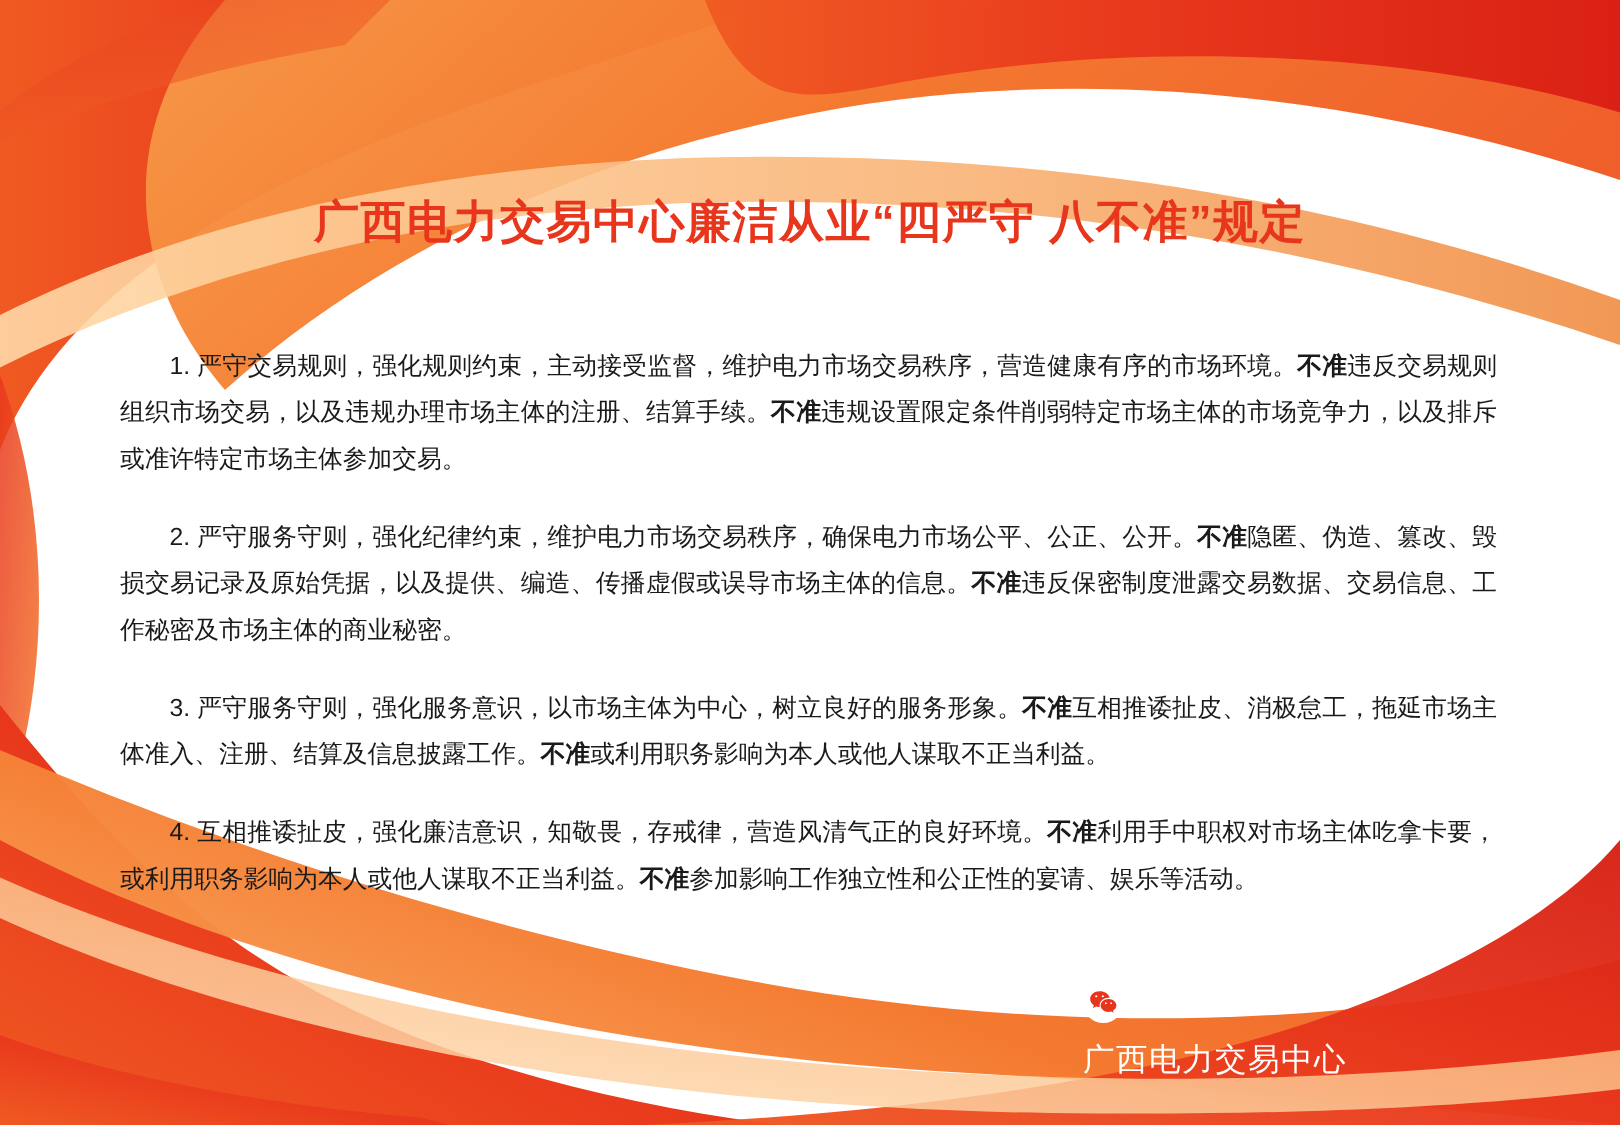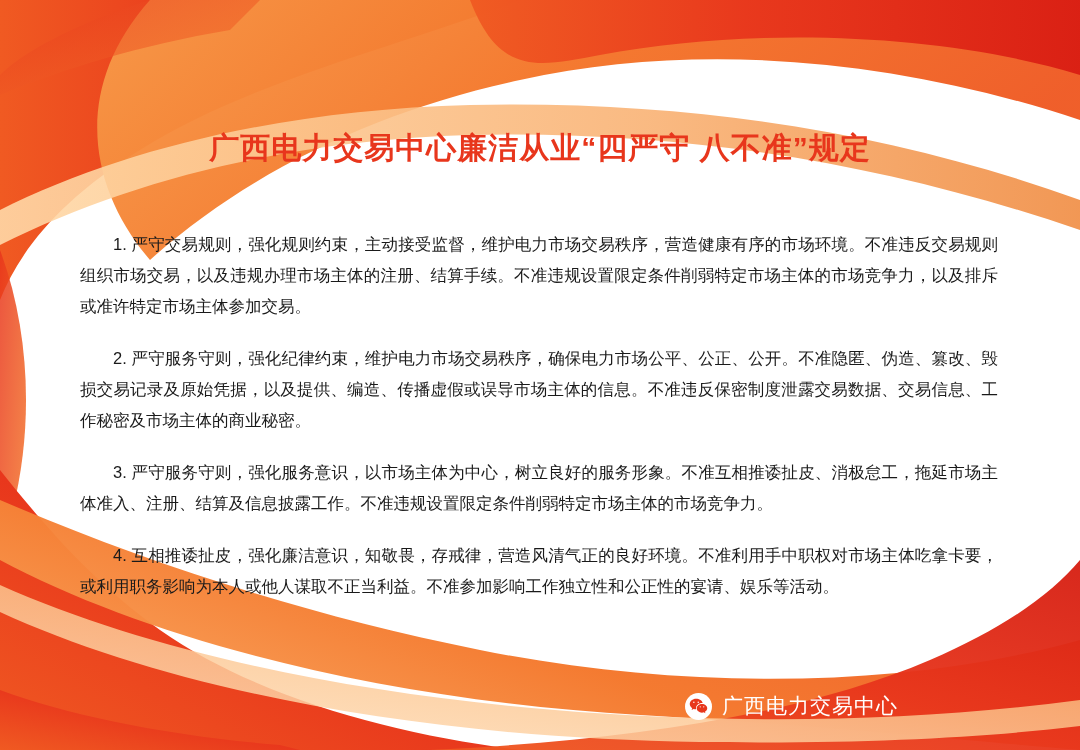--- a/index.html
+++ b/index.html
@@ -65,29 +65,29 @@
     display: inline-block;
     width: 33px;
   }
   .clause .num {
     font-weight: normal;
   }
   .clause .head {
     font-weight: normal;
   }
   .clause .no {
-    font-weight: normal;
+    font-weight: bold;
   }
   #footer-badge {
     position: absolute;
     right: 26px;
     bottom: 30px;
     display: flex;
-    align-items: center;
     gap: 10px;
+    flex-direction: column;
   }
   #wechat-icon {
     width: 27px;
     height: 27px;
     border-radius: 50%;
     background: #ffffff;
     display: flex;
     align-items: center;
     justify-content: center;
   }
@@ -173,21 +173,21 @@
 
       <p class="clause">
         <span class="indent"></span><span class="num">1.</span>&nbsp;<span class="head">严守交易规则</span><span>，强化规则约束，主动接受监督，维护电力市场交易秩序，营造健康有序的市场环境。</span><span class="no">不准</span><span>违反交易规则组织市场交易，以及违规办理市场主体的注册、结算手续。</span><span class="no">不准</span><span>违规设置限定条件削弱特定市场主体的市场竞争力，以及排斥或准许特定市场主体参加交易。</span>
       </p>
 
       <p class="clause">
         <span class="indent"></span><span class="num">2.</span>&nbsp;<span class="head">严守服务守则</span><span>，强化纪律约束，维护电力市场交易秩序，确保电力市场公平、公正、公开。</span><span class="no">不准</span><span>隐匿、伪造、篡改、毁损交易记录及原始凭据，以及提供、编造、传播虚假或误导市场主体的信息。</span><span class="no">不准</span><span>违反保密制度泄露交易数据、交易信息、工作秘密及市场主体的商业秘密。</span>
       </p>
 
       <p class="clause">
-        <span class="indent"></span><span class="num">3.</span>&nbsp;<span class="head">严守服务守则</span><span>，强化服务意识，以市场主体为中心，树立良好的服务形象。</span><span class="no">不准</span><span>互相推诿扯皮、消极怠工，拖延市场主体准入、注册、结算及信息披露工作。</span><span class="no">不准</span><span>违规设置限定条件削弱特定市场主体的市场竞争力。</span>
+        <span class="indent"></span><span class="num">3.</span>&nbsp;<span class="head">严守服务守则</span><span>，强化服务意识，以市场主体为中心，树立良好的服务形象。</span><span class="no">不准</span><span>互相推诿扯皮、消极怠工，拖延市场主体准入、注册、结算及信息披露工作。</span><span class="no">不准</span><span>或利用职务影响为本人或他人谋取不正当利益。</span>
       </p>
 
       <p class="clause">
         <span class="indent"></span><span class="num">4.</span>&nbsp;<span class="head">互相推诿扯皮</span><span>，强化廉洁意识，知敬畏，存戒律，营造风清气正的良好环境。</span><span class="no">不准</span><span>利用手中职权对市场主体吃拿卡要，或利用职务影响为本人或他人谋取不正当利益。</span><span class="no">不准</span><span>参加影响工作独立性和公正性的宴请、娱乐等活动。</span>
       </p>
 
     </div>
 
     <div id="footer-badge">
       <span id="wechat-icon">

